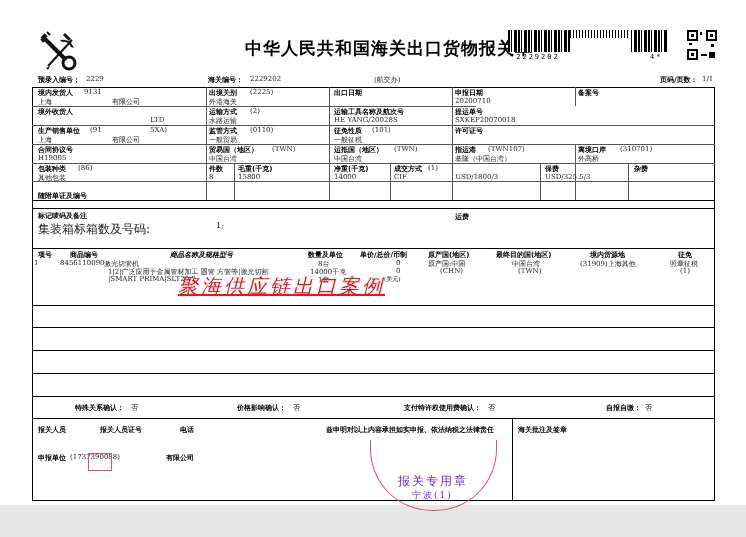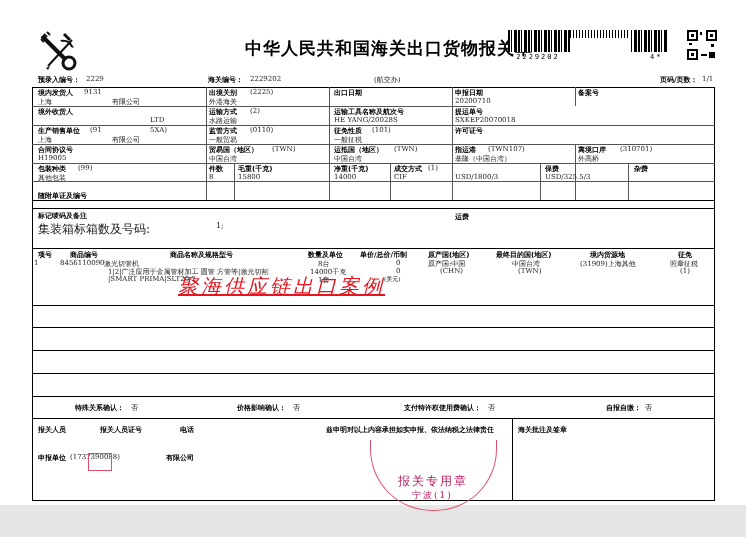--- a/index.html
+++ b/index.html
@@ -15,21 +15,21 @@
   .vl { width:1px; }
   .thin { background:#555; }
   .barcode { position:absolute; left:508px; top:30px; width:160px; height:22px;
     background: repeating-linear-gradient(90deg,#000 0 2px,#fff 2px 3px,#000 3px 4px,#fff 4px 6px,#000 6px 9px,#fff 9px 10px); }
   .barcode-mid { position:absolute; left:570px; top:30px; width:60px; height:8px;
     background: repeating-linear-gradient(90deg,#000 0 1px,#fff 1px 3px); }
   .barcode-mid-blank { position:absolute; left:570px; top:38px; width:60px; height:14px; background:#fff; }
   .barcode-text { position:absolute; top:53px; font-family:"DejaVu Sans Mono","Liberation Mono",monospace; font-size:7px; letter-spacing:2px; }
   .qr { position:absolute; left:687px; top:30px; width:30px; height:30px; }
   .stamp { position:absolute; left:370px; top:440px; width:125px; height:70px; border:1.5px solid #e0506a; border-top:none; border-radius:0 0 62px 62px; }
-  .stamp-text { position:absolute; color:#be185d; font-size:12px; letter-spacing:2px; }
+  .stamp-text { position:absolute; color:#6d28d9; font-size:12px; letter-spacing:2px; }
   .watermark { position:absolute; left:178px; top:273px; font-size:20px; font-style:italic; color:#e8141e; text-decoration:underline; letter-spacing:3px; white-space:nowrap; }
   .small-stamp { position:absolute; left:88px; top:453px; width:22px; height:16px; border:1px solid #e0506a; }
 </style>
 </head>
 <body>
 
 <div class="bottom-band"></div>
 
 <svg class="abs" style="left:38px;top:30px;" width="40" height="42" viewBox="0 0 40 42">
   <path d="M4 6 L28 30" stroke="#111" stroke-width="4"></path>
@@ -140,21 +140,21 @@
 <div class="abs val" style="left:394px;top:145px;">(TWN)</div>
 <div class="abs val" style="left:334px;top:154px;">中国台湾</div>
 <div class="abs lbl" style="left:455px;top:145px;">指运港</div>
 <div class="abs val" style="left:488px;top:145px;">(TWN107)</div>
 <div class="abs val" style="left:455px;top:154px;text-align:center;">基隆（中国台湾）</div>
 <div class="abs lbl" style="left:578px;top:145px;">离境口岸</div>
 <div class="abs val" style="left:620px;top:145px;">(310701)</div>
 <div class="abs val" style="left:578px;top:154px;">外高桥</div>
 
 <div class="abs lbl" style="left:38px;top:164px;">包装种类</div>
-<div class="abs val" style="left:78px;top:164px;">(99)</div>
+<div class="abs val" style="left:78px;top:164px;">(86)</div>
 <div class="abs val" style="left:38px;top:173px;">其他包装</div>
 <div class="abs lbl" style="left:209px;top:164px;">件数</div>
 <div class="abs val" style="left:209px;top:173px;">8</div>
 <div class="abs lbl" style="left:238px;top:164px;">毛重(千克)</div>
 <div class="abs val" style="left:238px;top:173px;">15800</div>
 <div class="abs lbl" style="left:334px;top:164px;">净重(千克)</div>
 <div class="abs val" style="left:334px;top:173px;">14000</div>
 <div class="abs lbl" style="left:394px;top:164px;">成交方式</div>
 <div class="abs val" style="left:428px;top:164px;">(1)</div>
 <div class="abs val" style="left:394px;top:173px;">CIF</div>
@@ -164,21 +164,21 @@
 <div class="abs val" style="left:545px;top:173px;">USD/325.5/3</div>
 <div class="abs lbl" style="left:634px;top:164px;">杂费</div>
 
 <div class="abs lbl" style="left:38px;top:191px;">随附单证及编号</div>
 <div class="abs lbl" style="left:38px;top:211px;">标记唛码及备注</div>
 <div class="abs val" style="left:38px;top:221px;font-size:12px;">集装箱标箱数及号码:</div>
 <div class="abs val" style="left:216px;top:221px;font-size:8px;">1;</div>
 
 <div class="abs lbl" style="left:38px;top:250px;">项号</div>
 <div class="abs lbl" style="left:70px;top:250px;">商品编号</div>
-<div class="abs lbl" style="left:170px;top:250px;">商品名称及规格型号</div>
+<div class="abs lbl" style="left:170px;top:250px;font-style:italic;">商品名称及规格型号</div>
 <div class="abs lbl" style="left:308px;top:250px;">数量及单位</div>
 <div class="abs lbl" style="left:360px;top:250px;">单价/总价/币制</div>
 <div class="abs lbl" style="left:428px;top:250px;">原产国(地区)</div>
 <div class="abs lbl" style="left:496px;top:250px;">最终目的国(地区)</div>
 <div class="abs lbl" style="left:590px;top:250px;">境内货源地</div>
 <div class="abs lbl" style="left:678px;top:250px;">征免</div>
 
 <div>
   <div class="abs val" style="left:34px;top:259px;">1</div>
   <div class="abs val" style="left:60px;top:259px;">8456110090</div>

